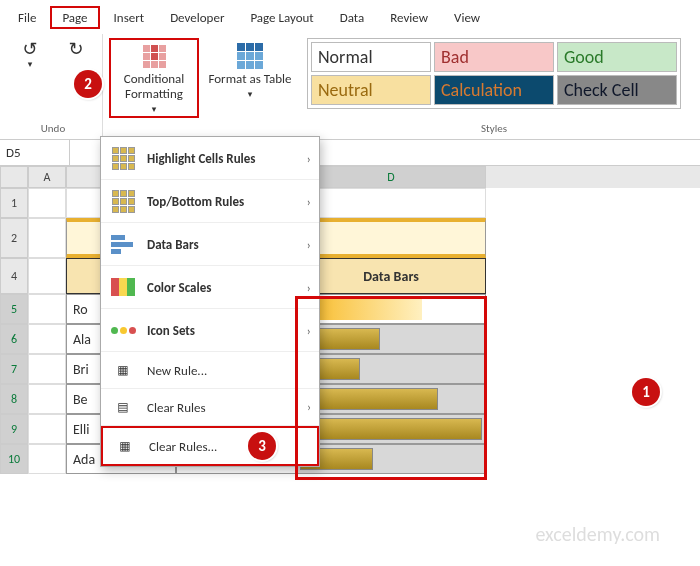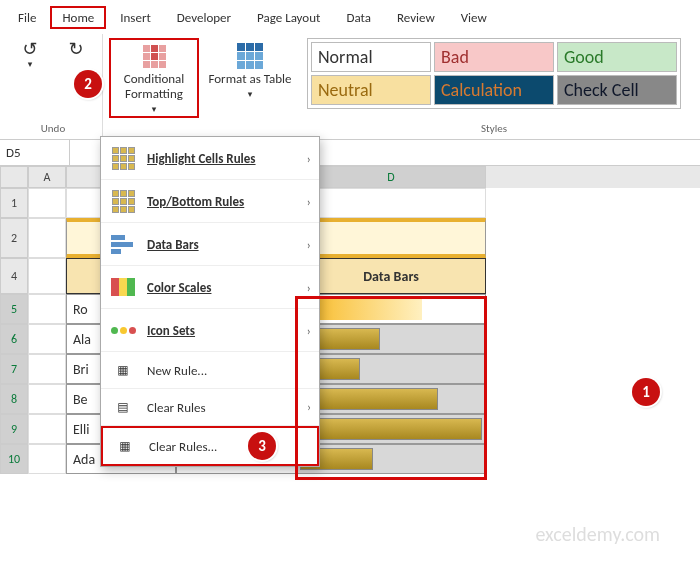--- a/index.html
+++ b/index.html
@@ -240,21 +240,21 @@
     gap: 10px;
     position: relative;
   }
   .cf-item.small { padding: 5px 10px 5px 8px; font-size: 12px; }
   .cf-item.highlight { border: 2px solid #d40808; }
   .cf-item .arrow {
     position: absolute;
     right: 8px;
     color: #666;
   }
-  .cf-item .lbl { text-decoration: underline; font-size: 13px; font-weight: 600; }
+  .cf-item .lbl { font-size: 13px; font-weight: 600; }
   .cf-item.small .lbl { text-decoration: none; font-weight: normal; }
   .mi-icon {
     width: 28px;
     height: 26px;
     display: flex;
     align-items: center;
     justify-content: center;
   }
   .mi-grid {
     display: grid;
@@ -310,21 +310,21 @@
     color: rgba(120,120,120,0.25);
     z-index: 5;
     pointer-events: none;
   }
 </style>
 </head>
 <body>
 
 <div class="tabs">
   <div class="tab">File</div>
-  <div class="tab active">Home</div>
+  <div class="tab active">Page</div>
   <div class="tab">Insert</div>
   <div class="tab">Developer</div>
   <div class="tab">Page Layout</div>
   <div class="tab">Data</div>
   <div class="tab">Review</div>
   <div class="tab">View</div>
 </div>
 
 <div class="ribbon">
   <div class="group">

